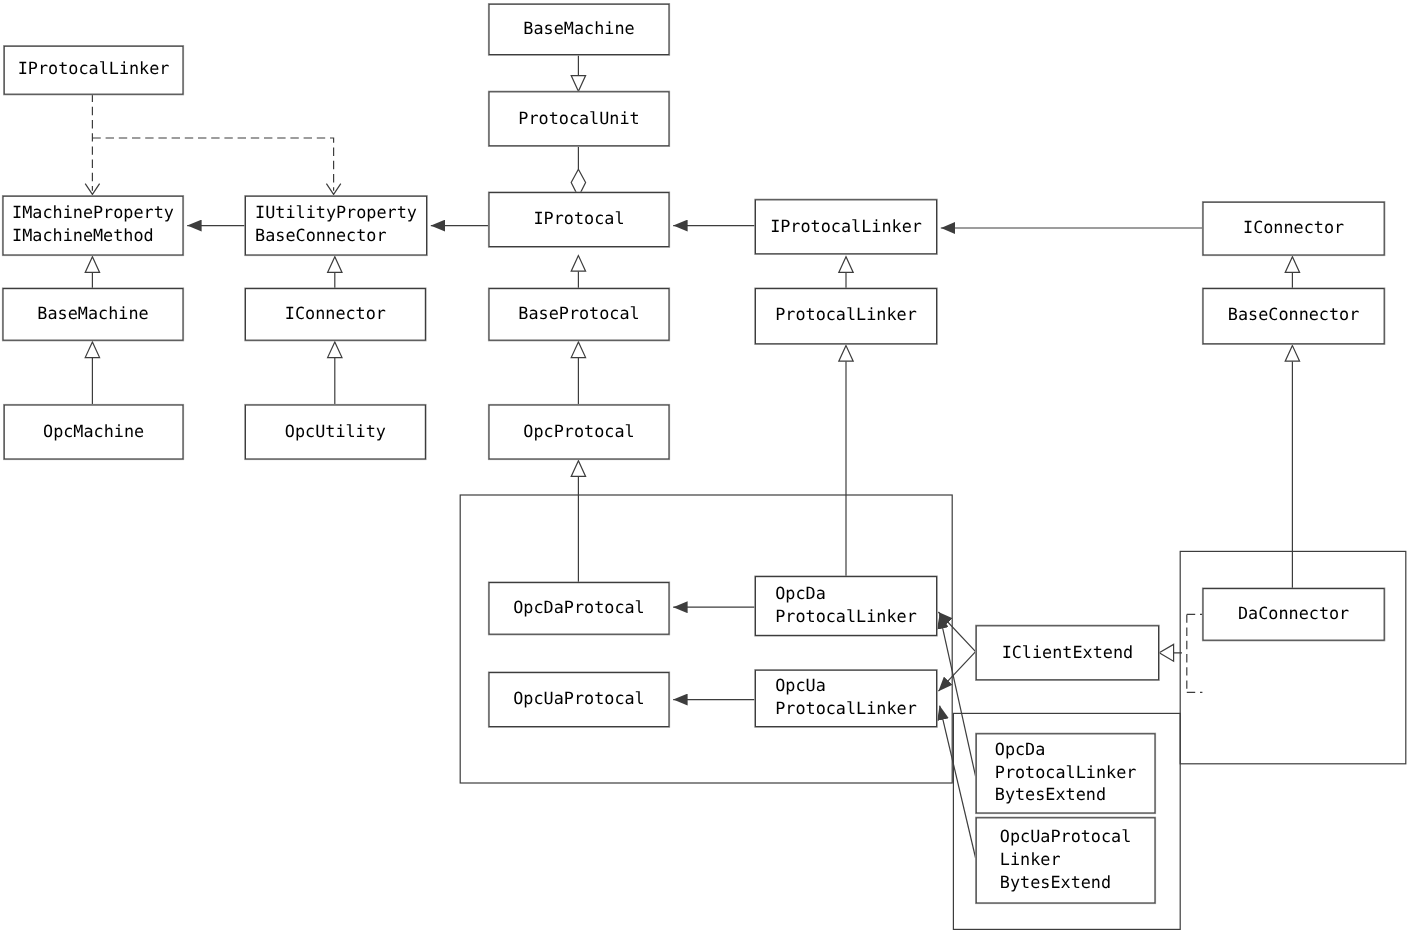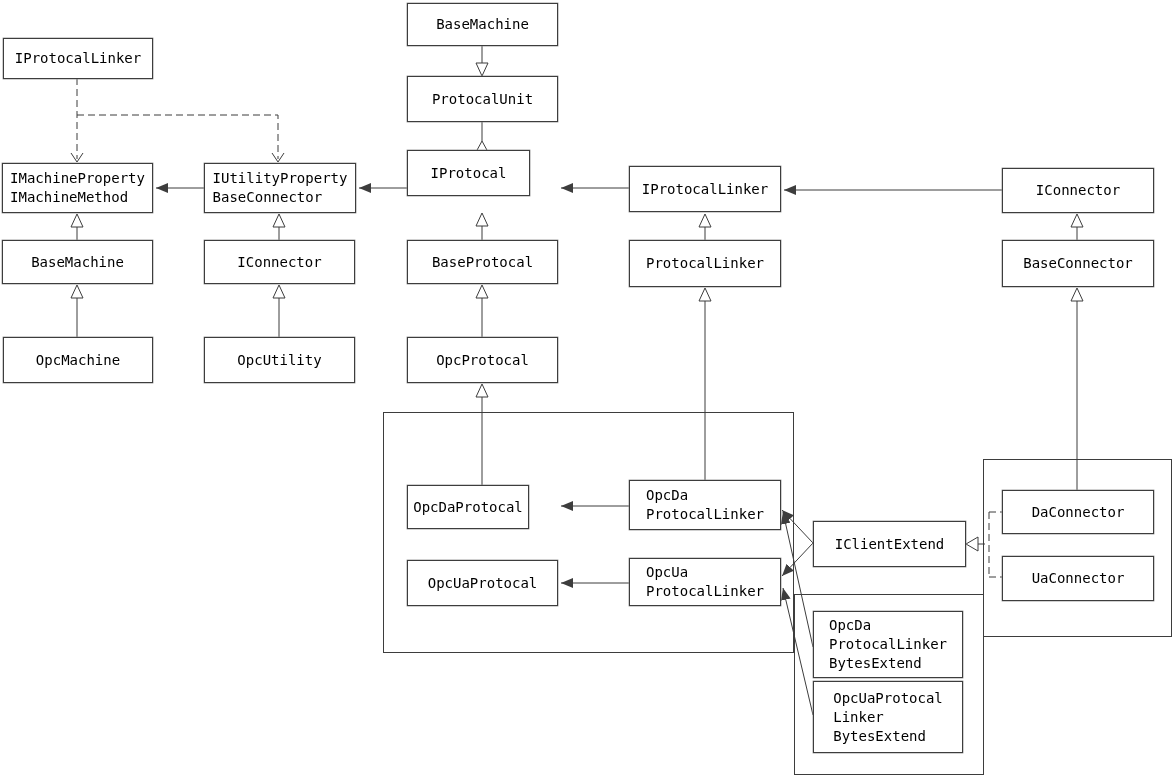--- a/index.html
+++ b/index.html
@@ -108,31 +108,31 @@
 BaseConnector</div>
 
   <div class="node" style="left:204px;top:240px;width:151px;height:44px">IConnector</div>
 
   <div class="node" style="left:204px;top:337px;width:151px;height:46px">OpcUtility</div>
 
   <div class="node" style="left:407px;top:3px;width:151px;height:43px">BaseMachine</div>
 
   <div class="node" style="left:407px;top:76px;width:151px;height:46px">ProtocalUnit</div>
 
-  <div class="node" style="left:407px;top:150px;width:123px;height:46px">IProtocal</div>
+  <div class="node" style="left:407px;top:160px;width:151px;height:46px">IProtocal</div>
 
   <div class="node" style="left:407px;top:240px;width:151px;height:44px">BaseProtocal</div>
 
   <div class="node" style="left:407px;top:337px;width:151px;height:46px">OpcProtocal</div>
 
   <div class="node" style="left:629px;top:166px;width:152px;height:46px">IProtocalLinker</div>
 
   <div class="node" style="left:629px;top:240px;width:152px;height:47px">ProtocalLinker</div>
 
-  <div class="node" style="left:407px;top:485px;width:122px;height:44px">OpcDaProtocal</div>
+  <div class="node" style="left:407px;top:485px;width:151px;height:44px">OpcDaProtocal</div>
 
   <div class="node" style="left:407px;top:560px;width:151px;height:46px">OpcUaProtocal</div>
 
   <div class="node" style="left:629px;top:480px;width:152px;height:50px">OpcDa
 ProtocalLinker</div>
 
   <div class="node" style="left:629px;top:558px;width:152px;height:48px">OpcUa
 ProtocalLinker</div>
 
   <div class="node" style="left:813px;top:521px;width:153px;height:46px">IClientExtend</div>
@@ -144,15 +144,14 @@
   <div class="node" style="left:813px;top:681px;width:150px;height:72px">OpcUaProtocal
 Linker
 BytesExtend</div>
 
   <div class="node" style="left:1002px;top:168px;width:152px;height:45px">IConnector</div>
 
   <div class="node" style="left:1002px;top:240px;width:152px;height:47px">BaseConnector</div>
 
   <div class="node" style="left:1002px;top:490px;width:152px;height:44px">DaConnector</div>
 
-  <div class="node" style="left:1002px;top:556px;width:152px;height:45px">UaConnector</div>
 
 </div>
 
 </body></html>

